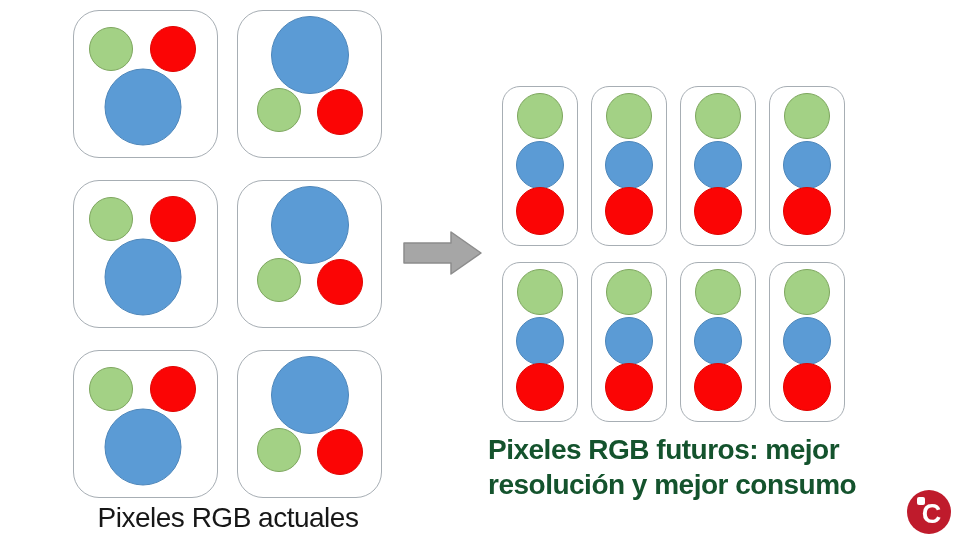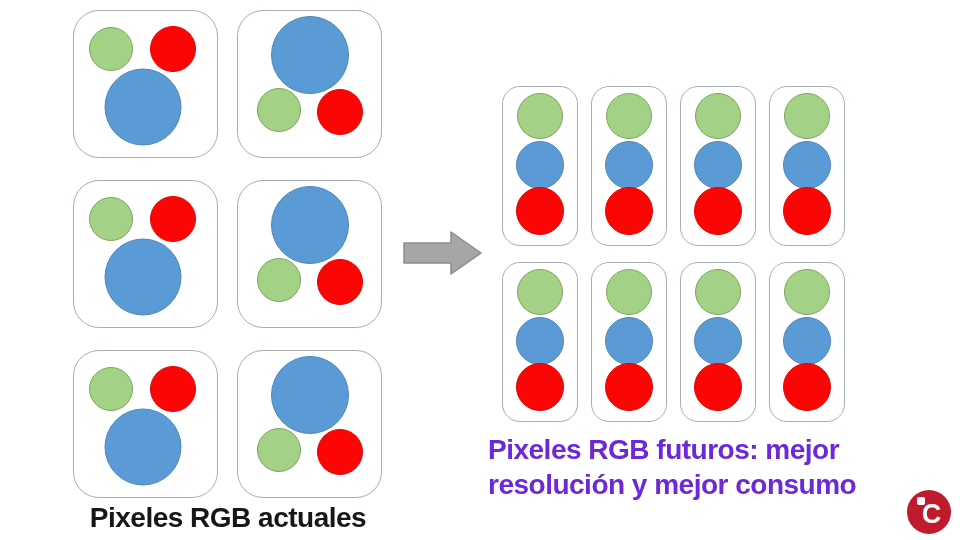--- a/index.html
+++ b/index.html
@@ -53,26 +53,26 @@
   }
 
   
   #arrow { position: absolute; left: 403px; top: 231px; }
   #arrow polygon { stroke-width: 1.5; stroke-linejoin: round; }
 
   
   #caption-left {
     position: absolute; left: 63px; top: 502px; width: 330px;
     text-align: center;
-    font-size: 28px; font-weight: bold; color: #171717;
+    font-size: 28px; font-weight: normal; color: #171717;
     letter-spacing: -0.5px;
   }
   #caption-right {
     position: absolute; left: 488px; top: 432px; width: 420px;
-    font-size: 28px; font-weight: bold; color: #6d28d9;
+    font-size: 28px; font-weight: bold; color: #14532d;
     line-height: 35px;
     letter-spacing: -0.5px;
   }
 
   
   #logo {
     position: absolute; left: 907px; top: 490px;
     width: 44px; height: 44px;
     border-radius: 50%;
   }

